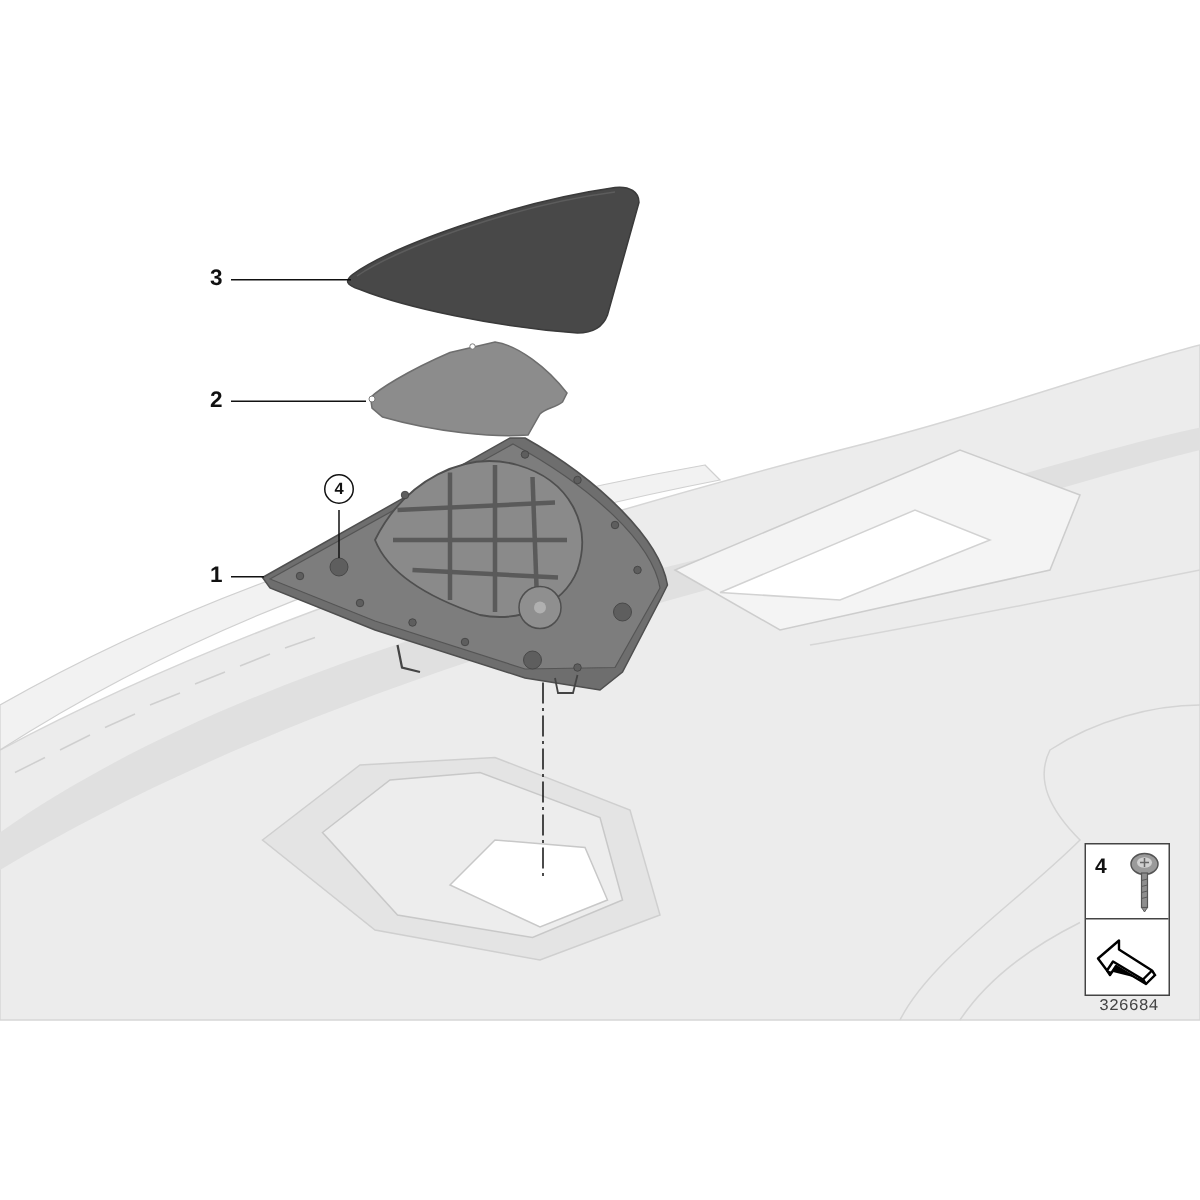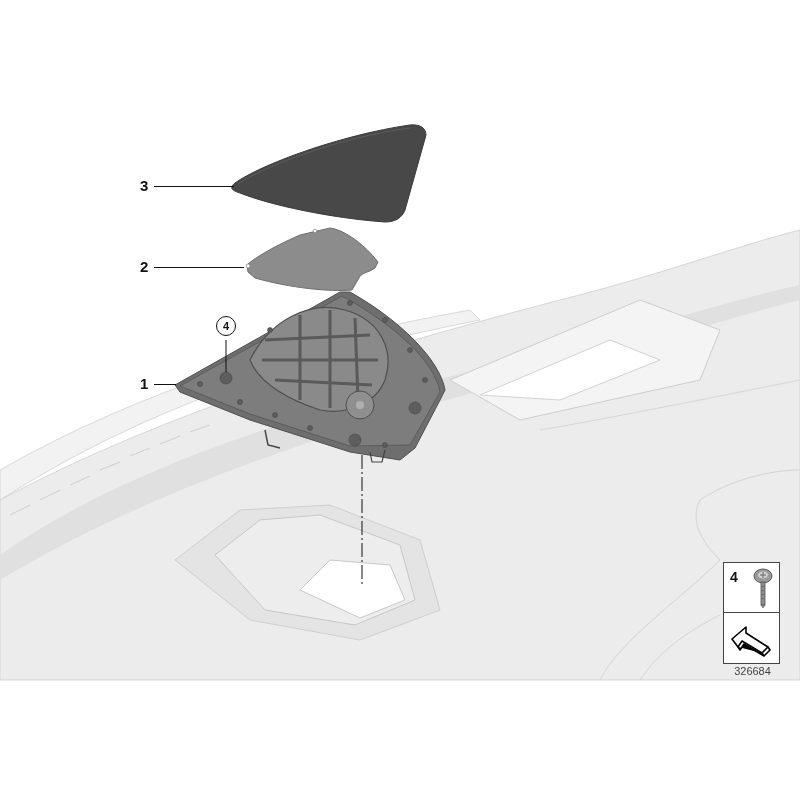--- a/index.html
+++ b/index.html
@@ -6,21 +6,21 @@
     body { width: 800px; height: 800px; position: relative; overflow: hidden; font-family: "Liberation Sans", sans-serif; }
     #diagram { position: absolute; left: 0; top: 0; width: 800px; height: 800px; }
     .callout-label { position: absolute; font-family: "Liberation Sans", sans-serif; font-weight: bold; font-size: 15px; color: #111; line-height: 1; }
     .callout-line { position: absolute; height: 1px; background: #111; }
     .circled { position: absolute; width: 18px; height: 18px; border: 1px solid #111; border-radius: 50%; background: #fff; font-family: "Liberation Sans", sans-serif; font-weight: bold; font-size: 11px; line-height: 18px; text-align: center; color: #111; }
     .legend-box { position: absolute; left: 723px; top: 562px; width: 55px; height: 100px; border: 1px solid #444; background: #fff; }
     .legend-row1 { position: absolute; left: 0; top: 0; width: 55px; height: 49px; border-bottom: 1px solid #444; }
     .legend-num { position: absolute; left: 6px; top: 6px; font-weight: bold; font-size: 14px; color: #111; }
     .legend-screw { position: absolute; left: 28px; top: 4px; width: 22px; height: 42px; }
     .legend-arrow { position: absolute; left: 4px; top: 54px; width: 48px; height: 42px; }
-    .diagram-id { position: absolute; left: 725px; top: 665px; width: 55px; text-align: center; font-size: 11px; color: #444; font-family: Liberation Sans, sans-serif; }
+    .diagram-id { position: absolute; left: 725px; top: 665px; width: 55px; text-align: center; font-size: 11px; color: #444; font-family: Liberation Mono, monospace; }
   </style>
 </head>
 <body>
 
 <svg id="diagram" viewBox="0 0 800 800" xmlns="http://www.w3.org/2000/svg">
 
   <g>
     <path d="M0 500 C 150 420, 330 360, 560 300 C 660 275, 740 245, 800 230 L 800 680 L 0 680 Z" fill="#ececec" stroke="#d6d6d6" stroke-width="1"></path>
     <path d="M0 555 C 120 470, 300 410, 520 360 C 640 330, 730 300, 800 285 L 800 300 C 720 320, 630 350, 520 380 C 330 430, 150 490, 0 580 Z" fill="#e0e0e0"></path>
     <path d="M0 470 C 140 390, 300 340, 470 310 L 480 320 C 300 355, 140 410, 0 500 Z" fill="#f2f2f2" stroke="#d0d0d0" stroke-width="0.8"></path>

